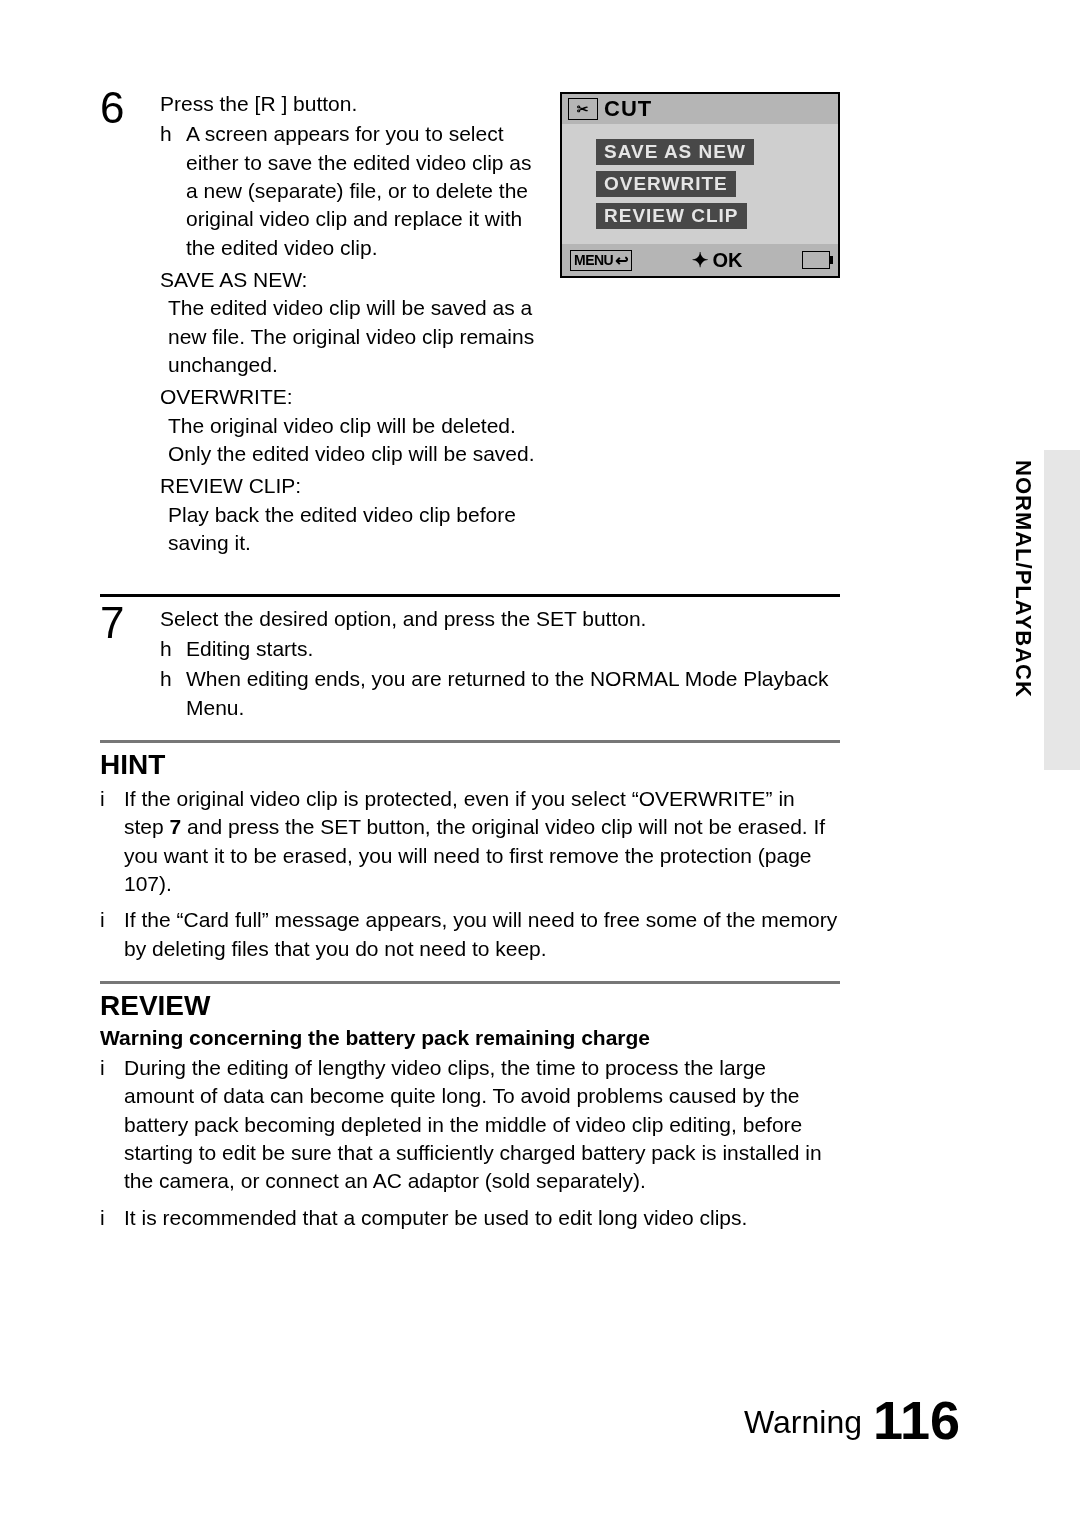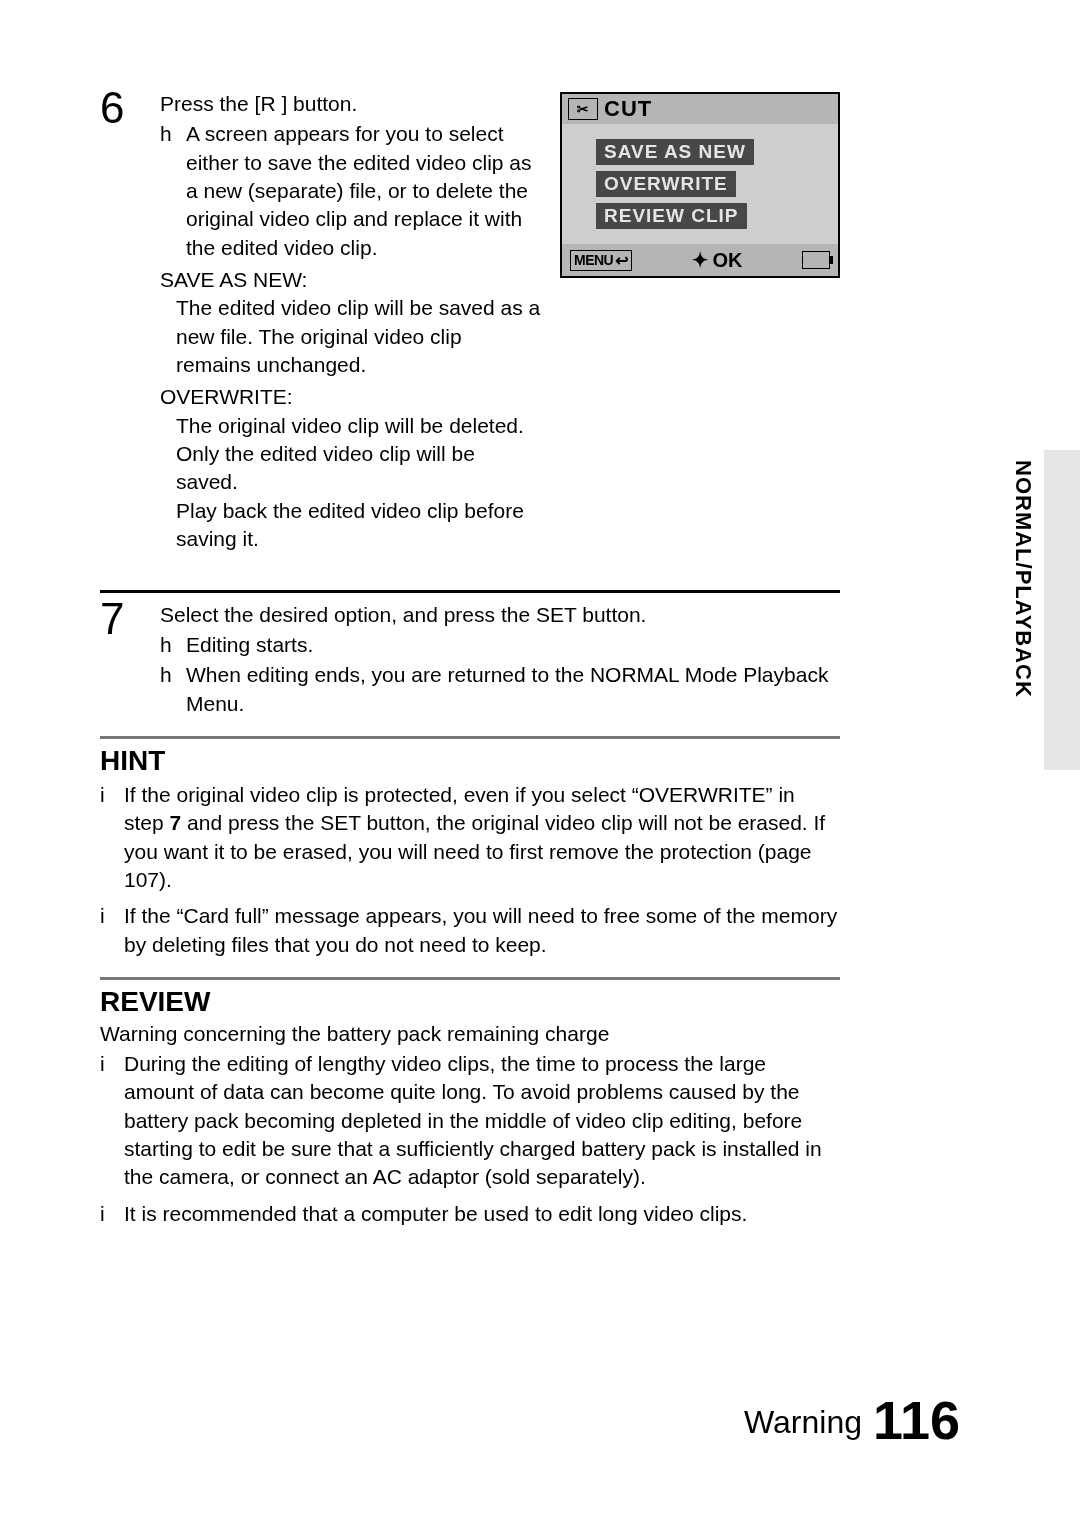--- a/index.html
+++ b/index.html
@@ -6,38 +6,38 @@
   .page{position:relative;width:1080px;height:1521px;box-sizing:border-box;padding:90px 120px 60px 100px}
   .content{width:740px}
   .step{display:flex;margin-bottom:16px}
   .step-num{font-size:44px;line-height:1;font-weight:400;width:60px;flex:0 0 60px;margin-top:-4px}
   .step-body{flex:1;font-size:21px;line-height:1.35}
   .step-title{font-weight:400}
   .step-bullet{display:flex;margin-top:2px}
   .step-bullet .b{width:26px;flex:0 0 26px}
   .step-bullet .t{flex:1}
   .def-term{font-weight:400;margin-top:4px}
-  .def-body{margin-left:16px}
+  .def-body{margin-left:8px}
   .top-row{display:flex;align-items:flex-start;gap:18px}
   .top-row .left{flex:1}
   .lcd{width:280px;box-sizing:border-box;border:2px solid #000;margin-top:2px}
   .lcd-title{display:flex;align-items:center;background:#b5b5b5;padding:2px 6px;font-weight:700;font-size:22px;letter-spacing:1px}
   .lcd-title .icon{width:28px;height:20px;border:1px solid #000;margin-right:6px;display:flex;align-items:center;justify-content:center;font-size:14px}
   .lcd-mid{background:#cfcfcf;padding:12px 0 12px 34px}
   .opt{display:inline-block;background:#484848;color:#e5e5e5;font-weight:700;font-size:19px;padding:2px 8px;margin:3px 0;letter-spacing:1px}
   .lcd-bot{background:#b5b5b5;display:flex;align-items:center;justify-content:space-between;padding:4px 8px;font-weight:700;font-size:18px}
   .menu-box{display:inline-flex;align-items:center;border:1px solid #000;padding:0 3px;font-size:14px;font-weight:700;letter-spacing:-0.5px}
   .menu-box .ret{margin-left:2px;font-size:16px}
   .ok-grp{display:flex;align-items:center;gap:4px;font-size:20px}
   .batt{width:26px;height:16px;border:1px solid #000;position:relative}
   .batt:after{content:"";position:absolute;right:-4px;top:4px;width:3px;height:8px;background:#000}
   .step-rule{border:0;border-top:3px solid #000;margin:20px 0 8px 0}
   .box-rule{border:0;border-top:3px solid #777;margin:18px 0 6px 0}
   .box-label{font-weight:700;font-size:28px;margin:2px 0 4px 0}
-  .sub-label{font-weight:400;font-size:21px}
+  .sub-label{font-weight:700;font-size:21px}
   .hint-list{font-size:21px;line-height:1.35;padding-left:0;margin:4px 0 0 0}
   .hint-list li{list-style:none;display:flex;margin-bottom:8px}
   .hint-list li .m{width:24px;flex:0 0 24px}
   .hint-list li .c{flex:1}
   .side-tab{position:absolute;right:0;top:450px;height:320px;width:36px;background:#e6e6e6}
   .side-text{position:absolute;right:44px;top:460px;font-size:22px;font-weight:700;letter-spacing:1px;writing-mode:vertical-rl;text-orientation:mixed}
   .footer{position:absolute;bottom:70px;right:120px;font-size:32px}
   .footer .pg{font-size:54px;font-weight:700;margin-left:2px;vertical-align:-6px}
 </style>
 </head>
@@ -61,20 +61,21 @@
             </div>
             <div>
               <div class="def-term">SAVE AS NEW:</div>
               <div class="def-body">The edited video clip will be saved as a new file. The original video clip remains unchanged.</div>
             </div>
             <div>
               <div class="def-term">OVERWRITE:</div>
               <div class="def-body">The original video clip will be deleted. Only the edited video clip will be saved.</div>
             </div>
             <div>
+              <div class="def-term">REVIEW CLIP:</div>
               <div class="def-body">Play back the edited video clip before saving it.</div>
             </div>
           </div>
         </div>
       </div>
 
       <div class="lcd">
         <div class="lcd-title">
           <span class="icon">✂</span>
           <span>CUT</span>

